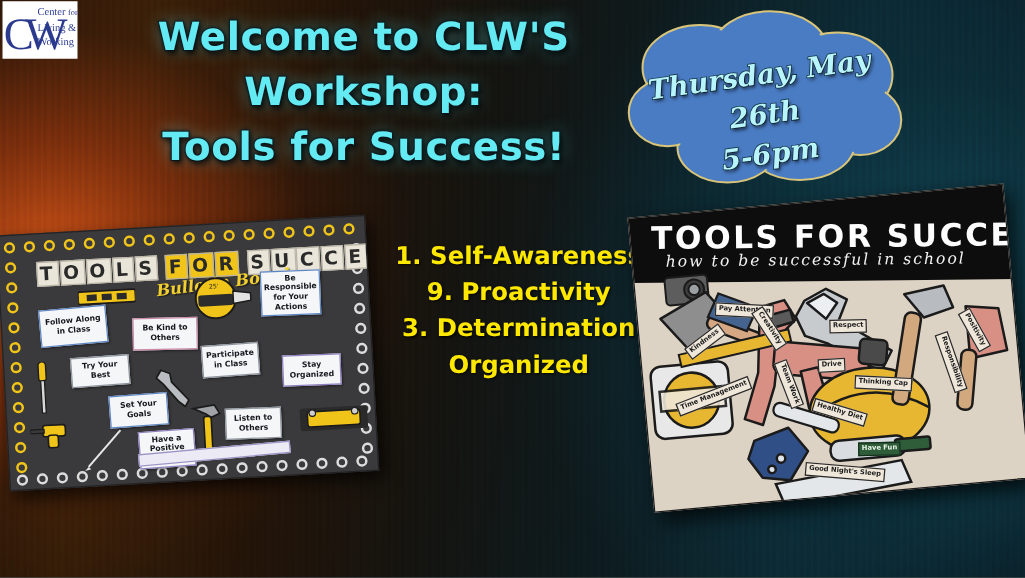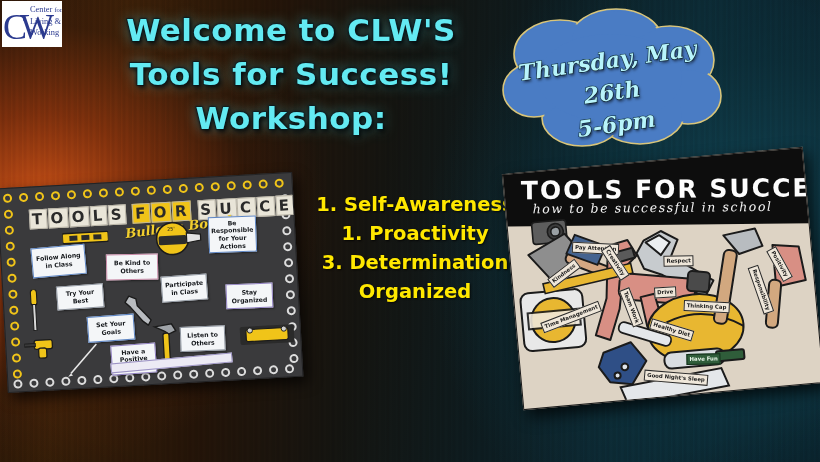--- a/index.html
+++ b/index.html
@@ -198,22 +198,22 @@
     <div class="txt">
       <span>Center</span>
       <span class="sm">for</span><br>
       <span>Living &amp;</span><br>
       <span>Working</span>
     </div>
   </div>
 
   <div class="headline">
     <span class="l">Welcome to CLW'S</span>
+    <span class="l">Workshop:</span>
     <span class="l">Tools for Success!</span>
-    <span class="l">Workshop:</span>
   </div>
 
   <div class="cloud-wrap">
     <svg width="226" height="140" viewBox="0 0 226 140">
       <g fill="#4a7cc4" stroke="#d9c57a" stroke-width="1.6">
         <ellipse cx="62" cy="46" rx="46" ry="34"></ellipse>
         <ellipse cx="118" cy="32" rx="46" ry="31"></ellipse>
         <ellipse cx="172" cy="52" rx="44" ry="34"></ellipse>
         <ellipse cx="190" cy="88" rx="33" ry="28"></ellipse>
         <ellipse cx="142" cy="106" rx="44" ry="30"></ellipse>
@@ -233,21 +233,21 @@
       </g>
     </svg>
     <div class="cloud-text">
       <span class="l">Thursday, May 26th</span>
       <span class="l">5-6pm</span>
     </div>
   </div>
 
   <div class="list">
     <span class="li">1. Self-Awareness</span>
-    <span class="li">1. Proactivity</span>
+    <span class="li">9. Proactivity</span>
     <span class="li">3. Determination</span>
     <span class="li">Organized</span>
   </div>
 
   <div class="board">
     <div class="board-inner">
       <div class="dots" id="board-dots">
           <div class="dot" style="left: 5px; top: 5px;"></div>
           <div class="dot w" style="left: 5px; top: 191px;"></div>
           <div class="dot" style="left: 21px; top: 5px;"></div>

